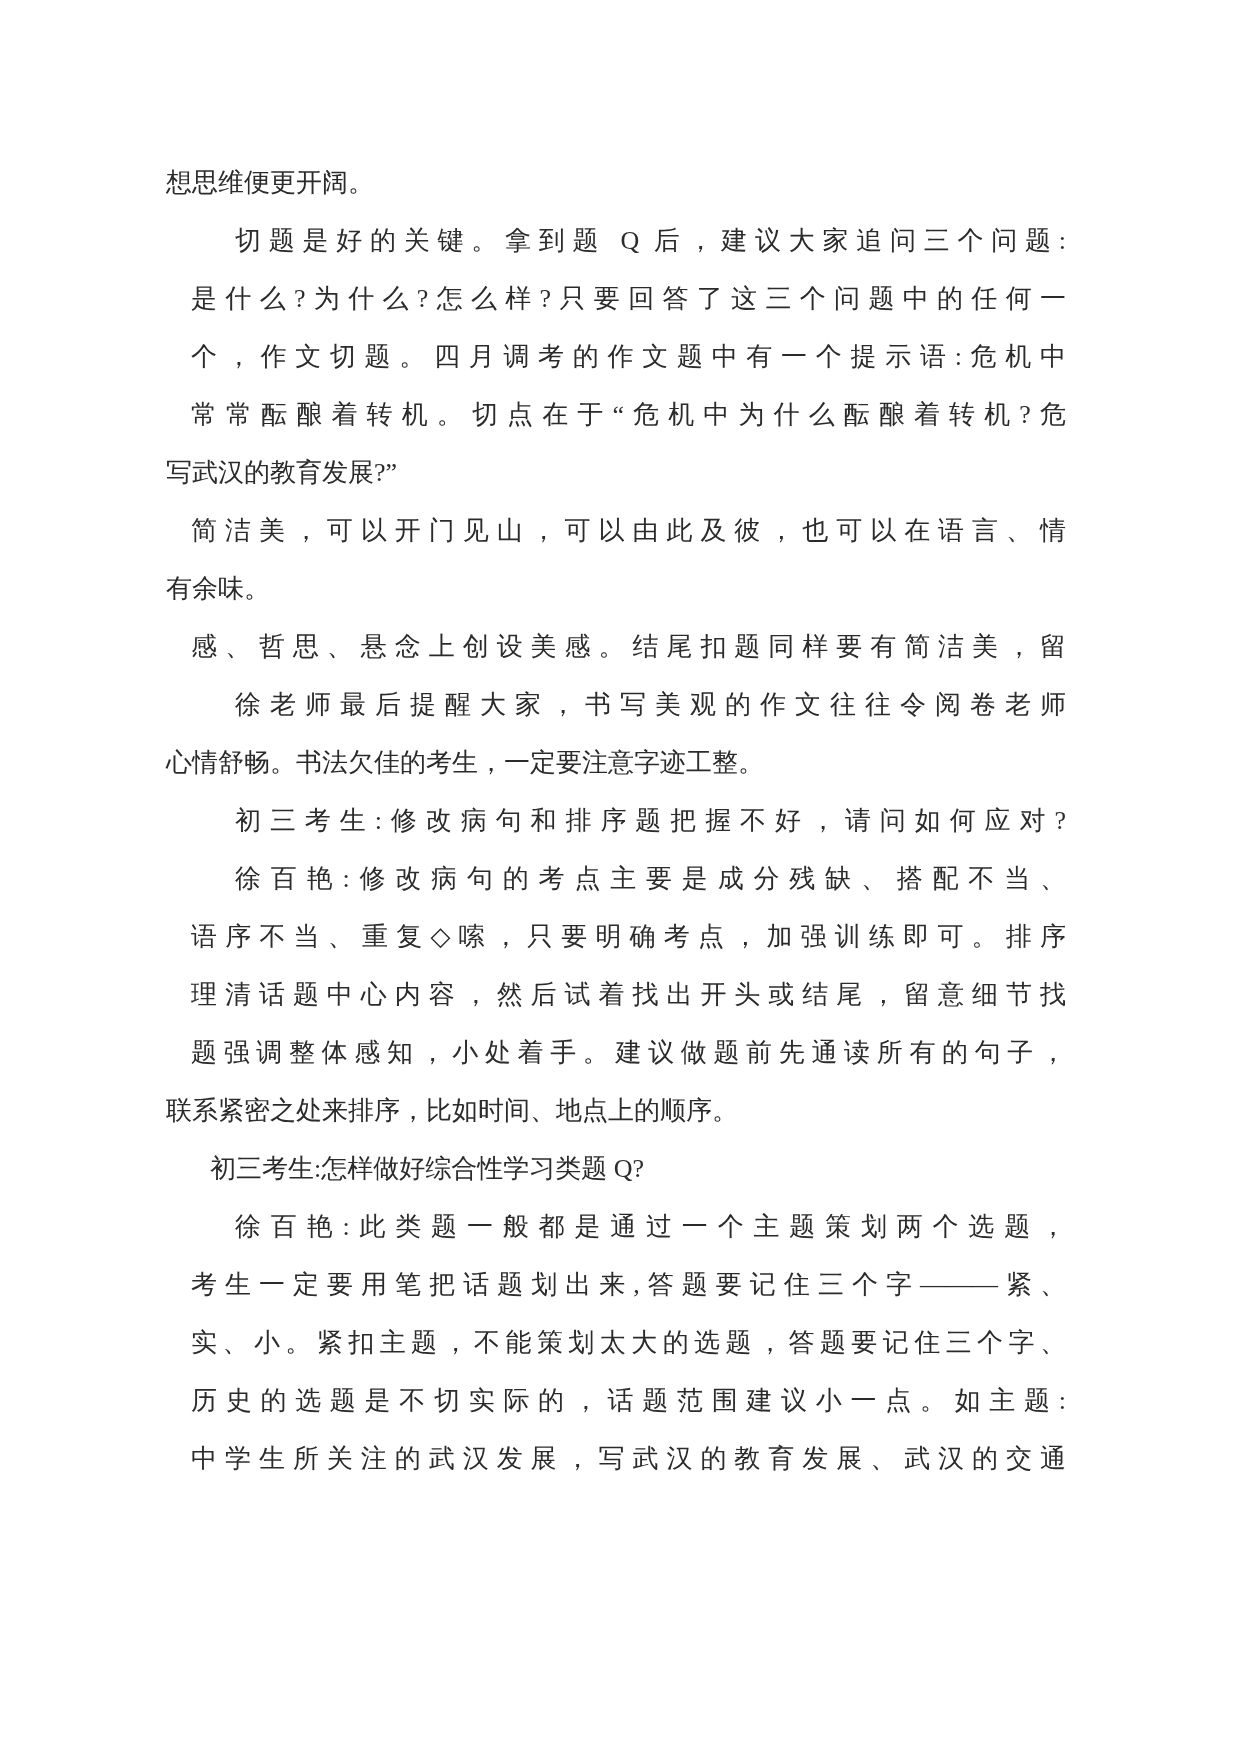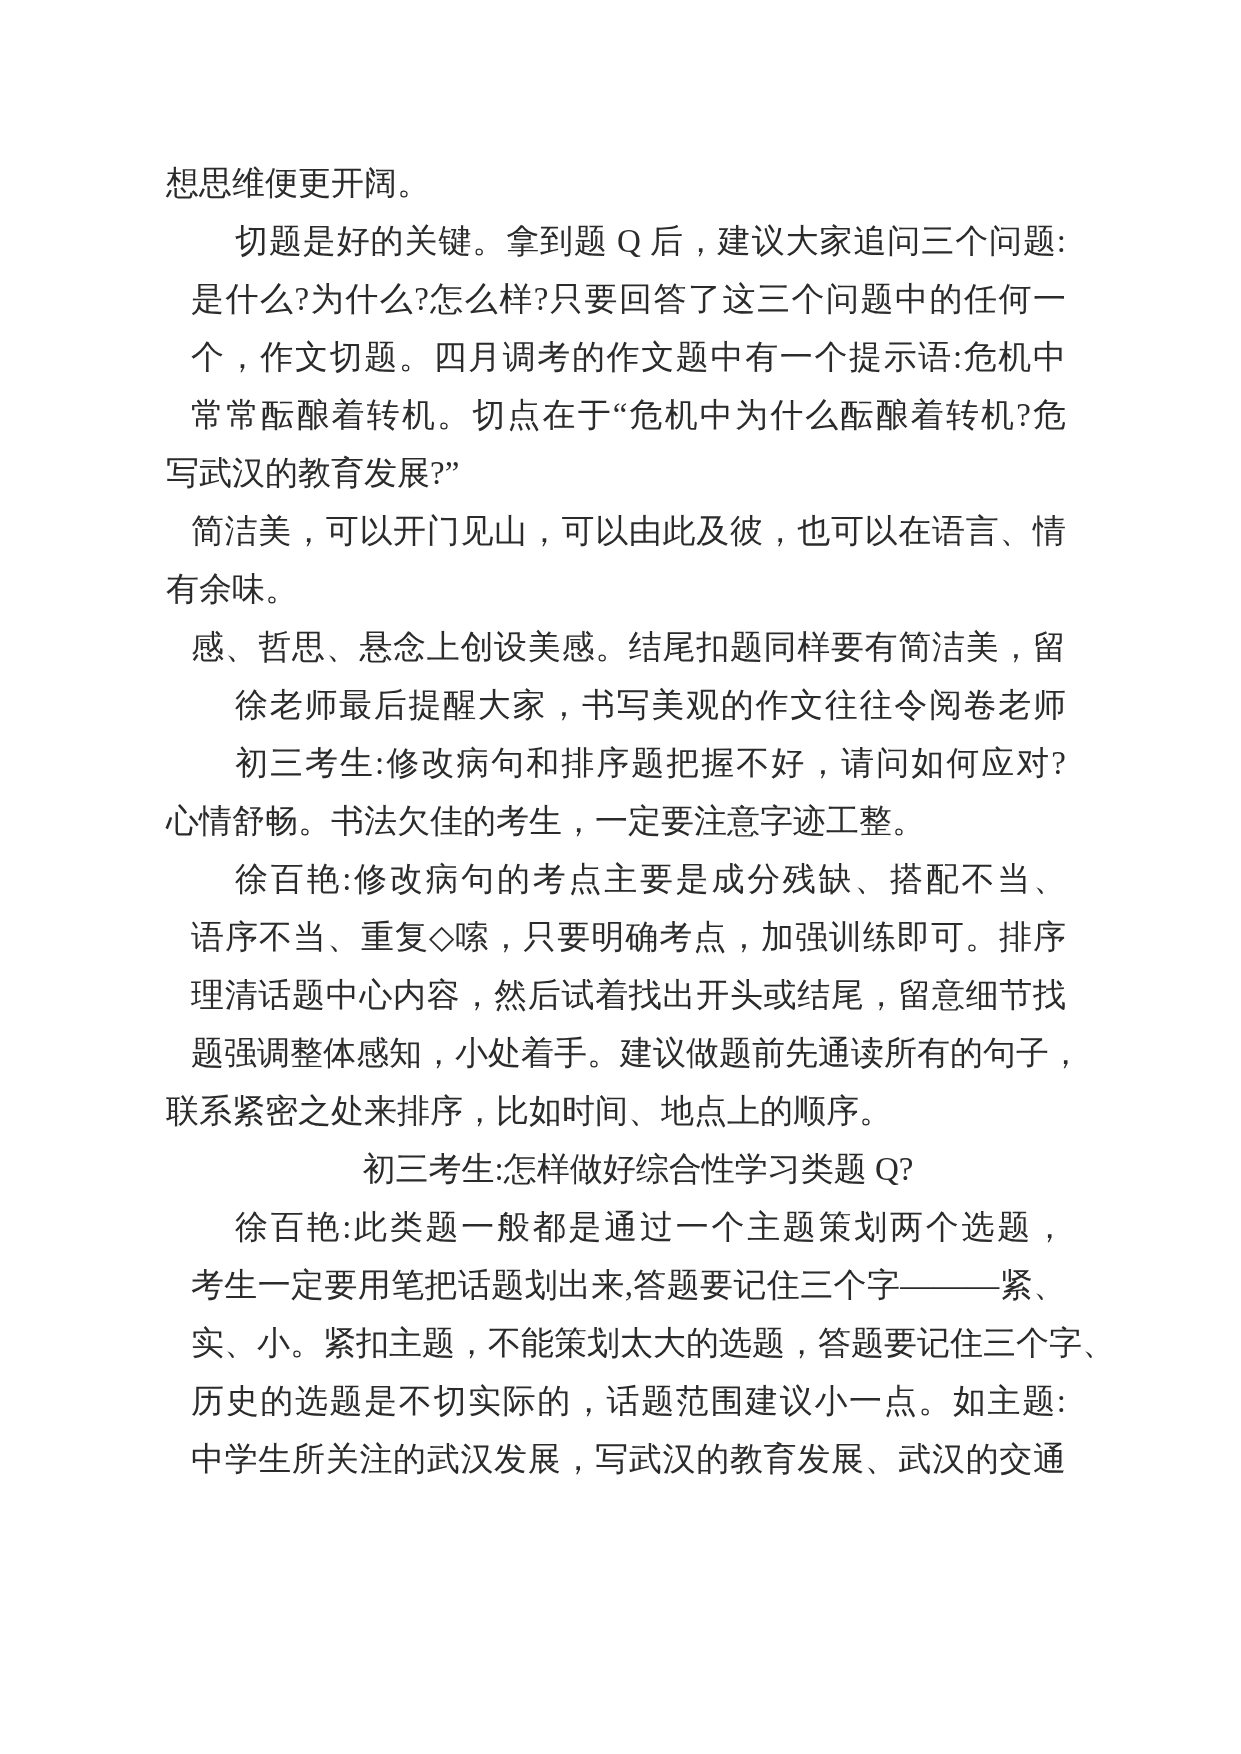--- a/index.html
+++ b/index.html
@@ -16,55 +16,54 @@
   }
   .textblock {
     position: absolute;
     left: 166px;
     top: 154px;
     width: 900px;
   }
   .line {
     height: 58px;
     line-height: 58px;
-    font-size: 33px;
+    font-size: 26px;
     color: #2b2b2b;
     white-space: nowrap;
     font-family: "Liberation Serif", "DejaVu Serif", serif;
     font-weight: 400;
     text-align: left;
   }
   .line.justify {
     text-align: justify;
     text-align-last: justify;
     margin-left: 25px;
   }
   .line.indent {
     padding-left: 44px;
-    text-align: center;
   }
 </style>
 </head>
 <body>
 
 <div class="page">
   <div class="textblock">
 
   <div class="line">想思维便更开阔。</div>
       <div class="line indent justify">切题是好的关键。拿到题 Q 后，建议大家追问三个问题:</div>
       <div class="line justify">是什么?为什么?怎么样?只要回答了这三个问题中的任何一</div>
       <div class="line justify">个，作文切题。四月调考的作文题中有一个提示语:危机中</div>
       <div class="line justify">常常酝酿着转机。切点在于“危机中为什么酝酿着转机?危</div>
       <div class="line">写武汉的教育发展?”</div>
       <div class="line justify">简洁美，可以开门见山，可以由此及彼，也可以在语言、情</div>
       <div class="line">有余味。</div>
       <div class="line justify">感、哲思、悬念上创设美感。结尾扣题同样要有简洁美，留</div>
       <div class="line indent justify">徐老师最后提醒大家，书写美观的作文往往令阅卷老师</div>
+      <div class="line">心情舒畅。书法欠佳的考生，一定要注意字迹工整。</div>
       <div class="line indent justify">初三考生:修改病句和排序题把握不好，请问如何应对?</div>
-      <div class="line">心情舒畅。书法欠佳的考生，一定要注意字迹工整。</div>
       <div class="line indent justify">徐百艳:修改病句的考点主要是成分残缺、搭配不当、</div>
       <div class="line justify">语序不当、重复◇嗦，只要明确考点，加强训练即可。排序</div>
       <div class="line justify">理清话题中心内容，然后试着找出开头或结尾，留意细节找</div>
       <div class="line justify">题强调整体感知，小处着手。建议做题前先通读所有的句子，</div>
       <div class="line">联系紧密之处来排序，比如时间、地点上的顺序。</div>
       <div class="line indent">初三考生:怎样做好综合性学习类题 Q?</div>
       <div class="line indent justify">徐百艳:此类题一般都是通过一个主题策划两个选题，</div>
       <div class="line justify">考生一定要用笔把话题划出来,答题要记住三个字———紧、</div>
       <div class="line justify">实、小。紧扣主题，不能策划太大的选题，答题要记住三个字、</div>
       <div class="line justify">历史的选题是不切实际的，话题范围建议小一点。如主题:</div>

